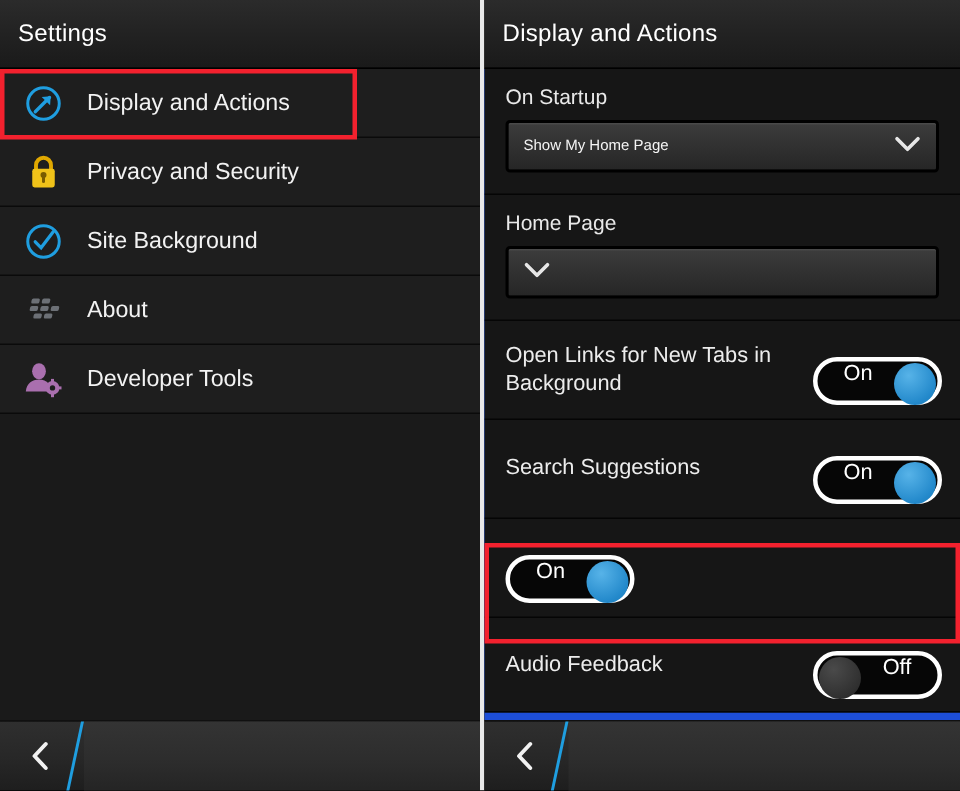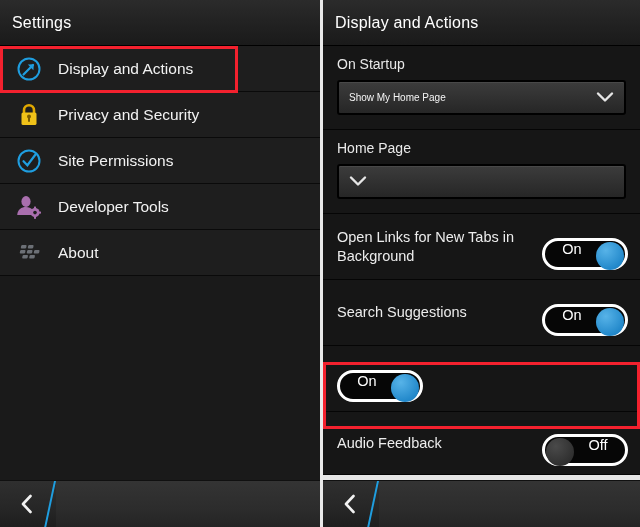--- a/index.html
+++ b/index.html
@@ -66,21 +66,21 @@
     transform-origin:top left;
     z-index:2;
   }
   .bottom-field {
     position:absolute; left:56px; top:0; right:0; height:47px;
     background:linear-gradient(to bottom,#343434 0%,#2c2c2c 60%,#242424 100%);
     z-index:1;
   }
 
   
-  .pref-list { flex:1 1 auto; background:#e5e5e5; overflow:hidden; }
+  .pref-list { flex:1 1 auto; background:#1d4ed8; overflow:hidden; }
   .pref-block {
     background:#161616;
     border-bottom:1px solid #050505;
     padding:10px 14px 14px 14px;
   }
   .pref-block .block-label { color:#e9e9e9; font-size:14px; margin-bottom:8px; }
   .dropdown {
     height:35px;
     background:linear-gradient(to bottom,#3c3c3c 0%,#313131 50%,#262626 100%);
     border:2px solid #000;
@@ -162,58 +162,58 @@
         <span class="row-label">Privacy and Security</span>
       </div>
 
       <div class="settings-row">
         <span class="icon-wrap">
           <svg width="26" height="26" viewBox="0 0 26 26">
             <circle cx="13" cy="13" r="10.5" fill="none" stroke="#1f9ee0" stroke-width="2"></circle>
             <path d="M7.5 13.2 L11.4 17.2 L19.5 6.5" fill="none" stroke="#1f9ee0" stroke-width="2.2" stroke-linecap="round"></path>
           </svg>
         </span>
-        <span class="row-label">Site Permissions</span>
+        <span class="row-label">Site Background</span>
+      </div>
+
+      <div class="settings-row">
+        <span class="icon-wrap">
+          <svg width="28" height="22" viewBox="0 0 28 22">
+            <g fill="#6c7076" transform="skewX(-12)">
+              <rect x="7" y="3" width="5.4" height="3.4" rx="1"></rect>
+              <rect x="14" y="3" width="5.4" height="3.4" rx="1"></rect>
+              <rect x="7" y="8" width="5.4" height="3.4" rx="1"></rect>
+              <rect x="14" y="8" width="5.4" height="3.4" rx="1"></rect>
+              <rect x="21" y="8" width="5.4" height="3.4" rx="1"></rect>
+              <rect x="10.5" y="13" width="5.4" height="3.4" rx="1"></rect>
+              <rect x="17.5" y="13" width="5.4" height="3.4" rx="1"></rect>
+            </g>
+          </svg>
+        </span>
+        <span class="row-label">About</span>
       </div>
 
       <div class="settings-row">
         <span class="icon-wrap">
           <svg width="28" height="26" viewBox="0 0 28 26">
             <ellipse cx="11" cy="7.5" rx="4.6" ry="5.4" fill="#a96fae"></ellipse>
             <path d="M2.2 21 C2.6 15.6 6.4 13 11 13 C13.6 13 15.9 13.9 17.4 15.6 L17.4 21 Z" fill="#a96fae"></path>
             <circle cx="20" cy="18.6" r="4.6" fill="#a96fae"></circle>
             <circle cx="20" cy="18.6" r="1.8" fill="#1e1e1e"></circle>
             <g fill="#a96fae">
               <rect x="19" y="12.6" width="2" height="3"></rect>
               <rect x="19" y="21.8" width="2" height="3"></rect>
               <rect x="14" y="17.6" width="3" height="2"></rect>
               <rect x="23" y="17.6" width="3" height="2"></rect>
             </g>
           </svg>
         </span>
         <span class="row-label">Developer Tools</span>
       </div>
 
-      <div class="settings-row">
-        <span class="icon-wrap">
-          <svg width="28" height="22" viewBox="0 0 28 22">
-            <g fill="#6c7076" transform="skewX(-12)">
-              <rect x="7" y="3" width="5.4" height="3.4" rx="1"></rect>
-              <rect x="14" y="3" width="5.4" height="3.4" rx="1"></rect>
-              <rect x="7" y="8" width="5.4" height="3.4" rx="1"></rect>
-              <rect x="14" y="8" width="5.4" height="3.4" rx="1"></rect>
-              <rect x="21" y="8" width="5.4" height="3.4" rx="1"></rect>
-              <rect x="10.5" y="13" width="5.4" height="3.4" rx="1"></rect>
-              <rect x="17.5" y="13" width="5.4" height="3.4" rx="1"></rect>
-            </g>
-          </svg>
-        </span>
-        <span class="row-label">About</span>
-      </div>
-
       <div class="list-filler"></div>
     </div>
 
     <div class="bottom-bar">
       <div class="bottom-field"></div>
       <div class="accent-slash"></div>
       <div class="back-chevron">
         <svg width="20" height="22" viewBox="0 0 20 22">
           <path d="M13.5 3 L6 11 L13.5 19" fill="none" stroke="#f2f2f2" stroke-width="2.6" stroke-linecap="round" stroke-linejoin="round"></path>
         </svg>

